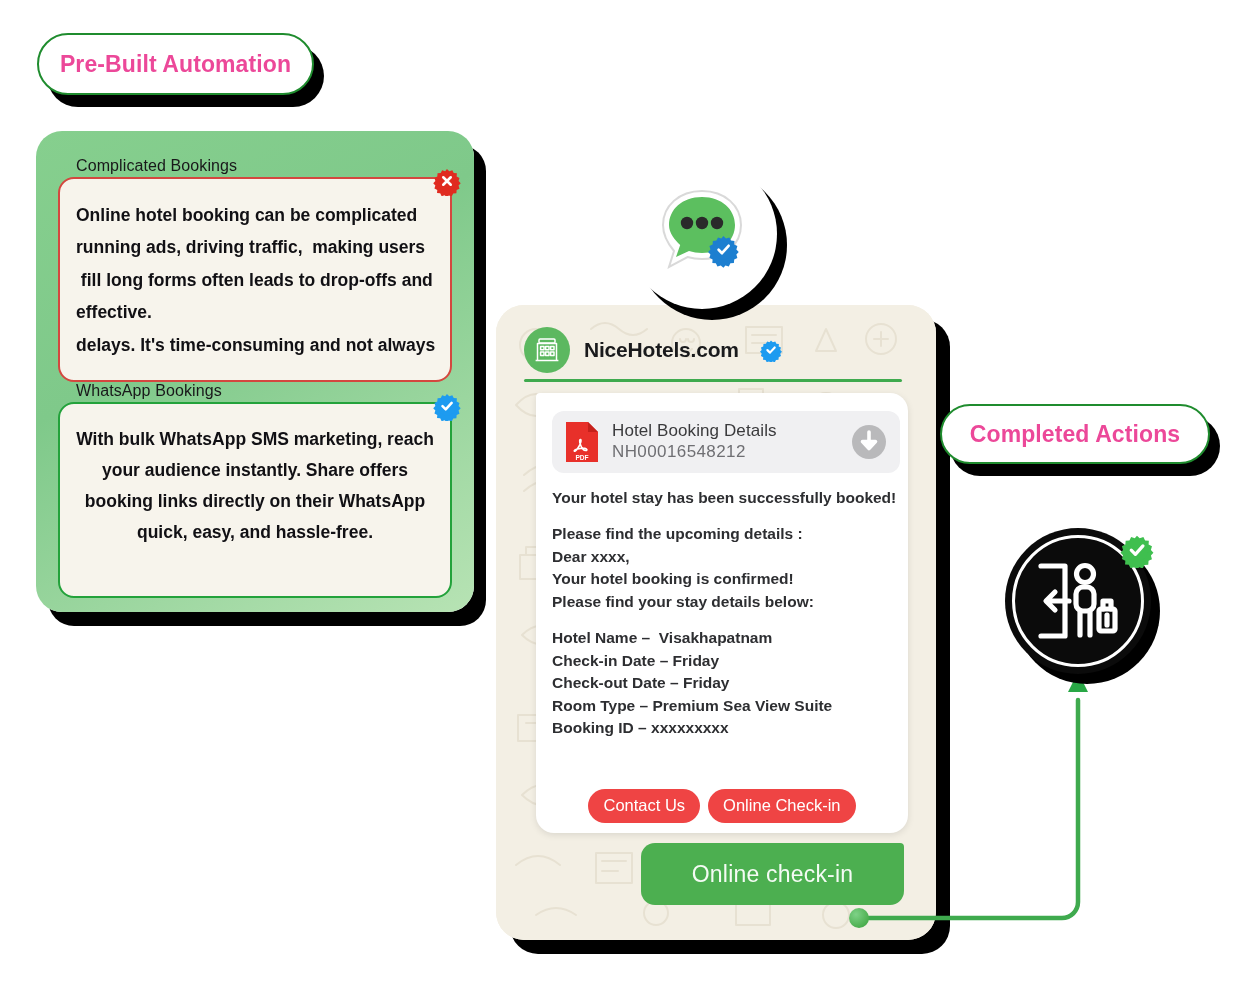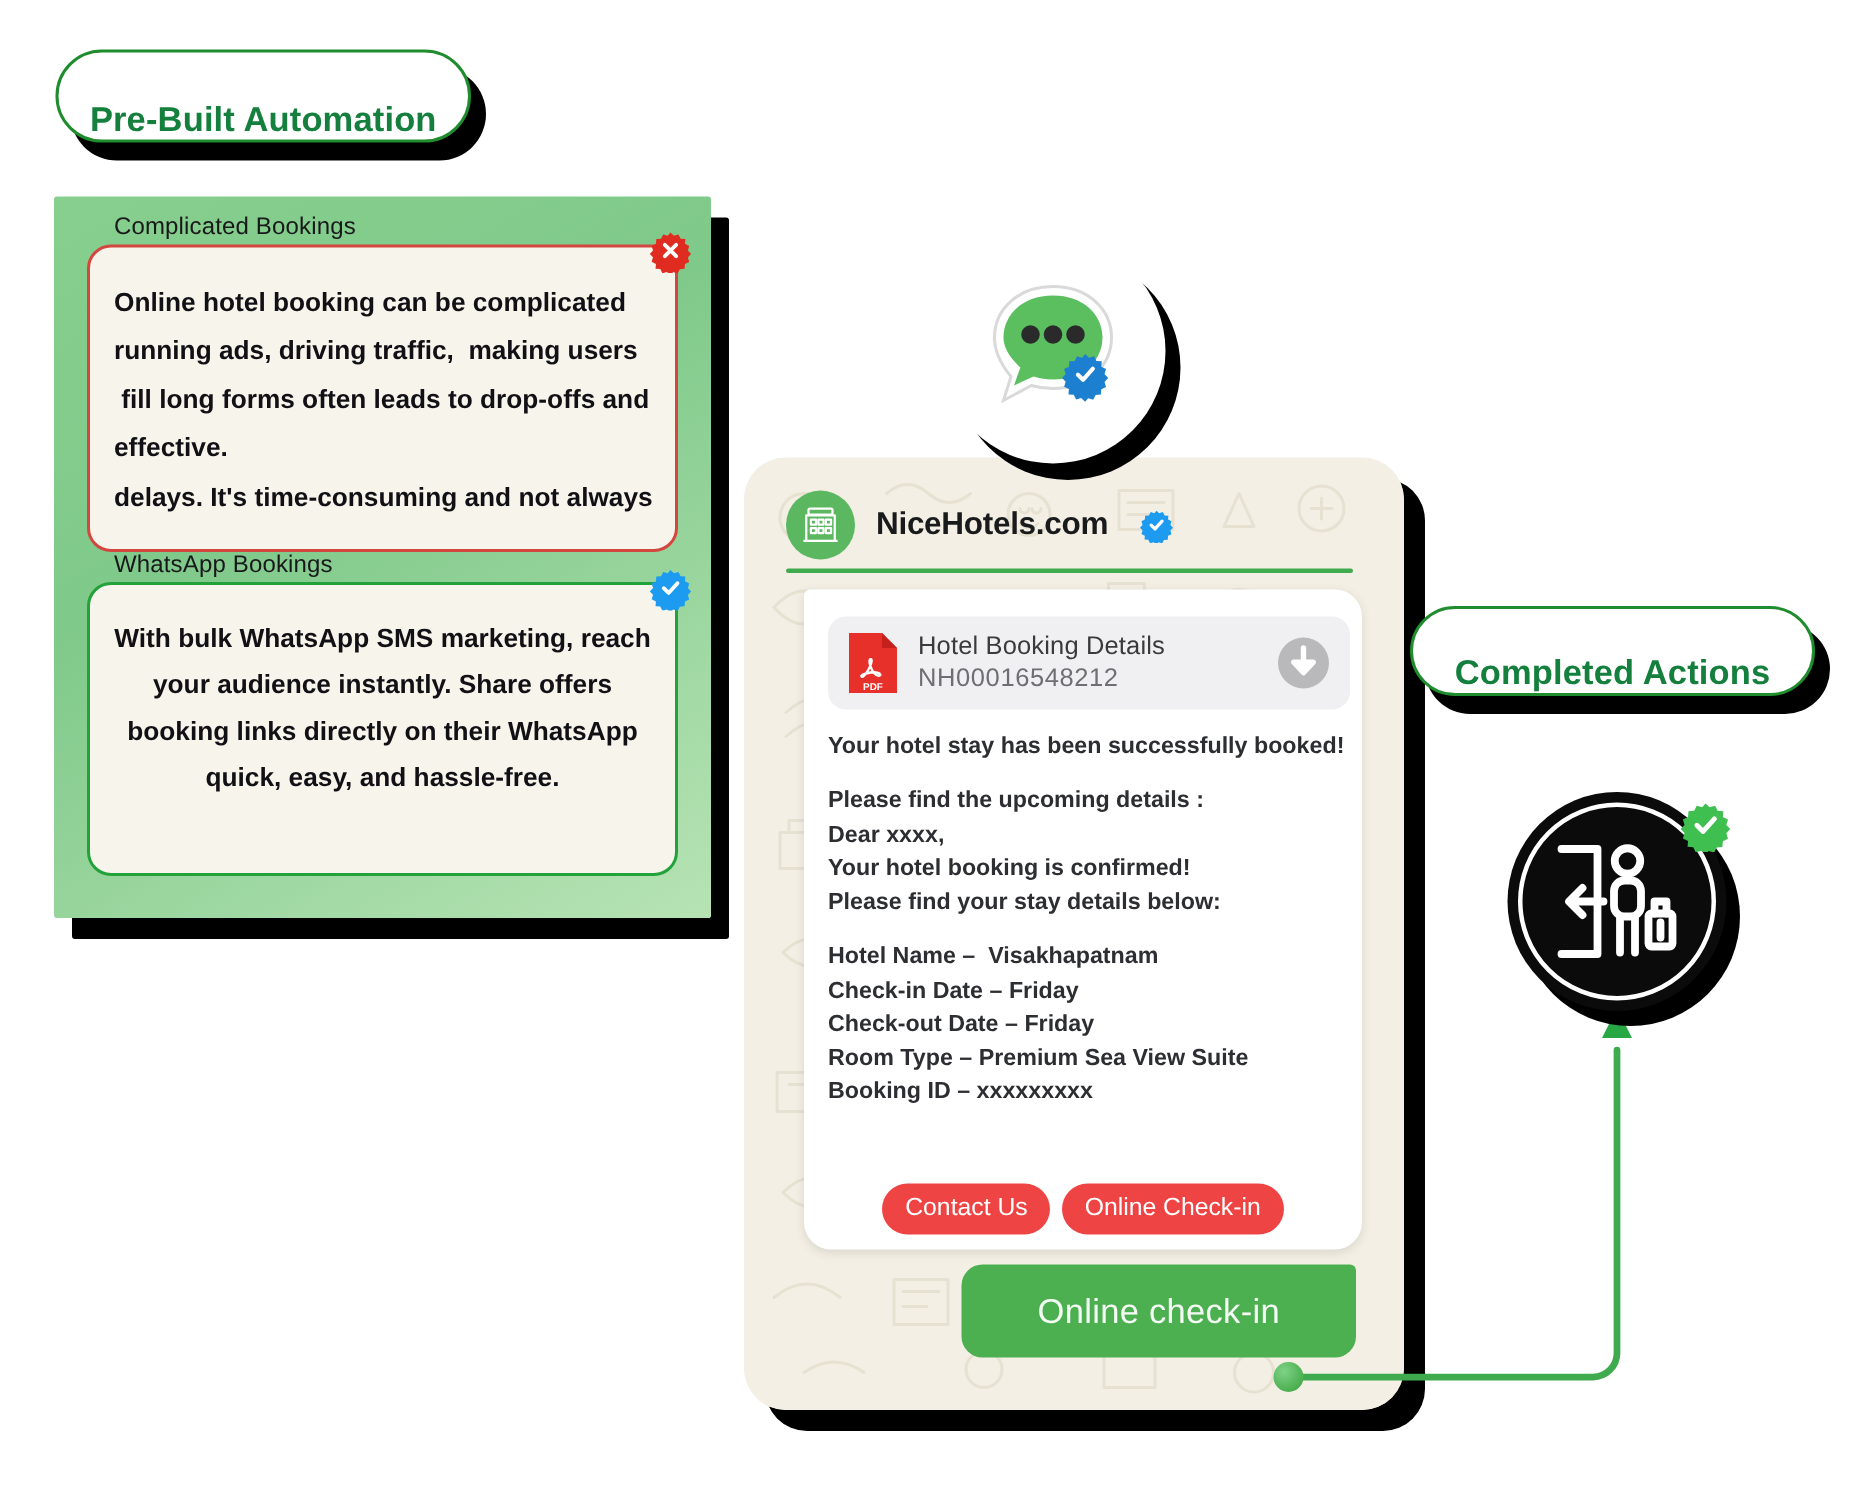--- a/index.html
+++ b/index.html
@@ -10,38 +10,38 @@
     overflow: hidden;
   }
   .stage { position: relative; width: 1244px; height: 998px; }
 
   
   .pill {
     position: absolute;
     background: #ffffff;
     border: 2.5px solid #1f8c2e;
     border-radius: 40px;
-    display: flex; align-items: flex-end; justify-content: center;
+    display: flex; align-items: center; justify-content: center;
     font-weight: 700;
-    color: #15803d;
+    color: #ec4899;
     letter-spacing: .1px;
     box-shadow: 10px 12px 0 0 #000000;
     z-index: 30;
   }
   #pill-prebuilt { left: 37px; top: 33px; width: 277px; height: 62px; font-size: 23px; }
   #pill-completed { left: 940px; top: 404px; width: 270px; height: 60px; font-size: 23px; }
 
   
   #green-panel {
     position: absolute;
     left: 36px; top: 131px; width: 438px; height: 481px;
-    border-radius: 2px;
+    border-radius: 26px;
     background: linear-gradient(150deg, #86cf8e 0%, #7fc98a 40%, #b7e3b4 100%);
     box-shadow: 12px 14px 0 0 #000000;
-    padding: 18px 22px;
+    padding: 32px 22px;
     z-index: 20;
   }
   .fieldset {
     position: relative;
     border-radius: 16px;
     background: #f7f4ec;
     padding: 20px 16px 14px 16px;
     margin-top: 20px;
   }
   .fieldset:first-of-type { margin-top: 14px; }

